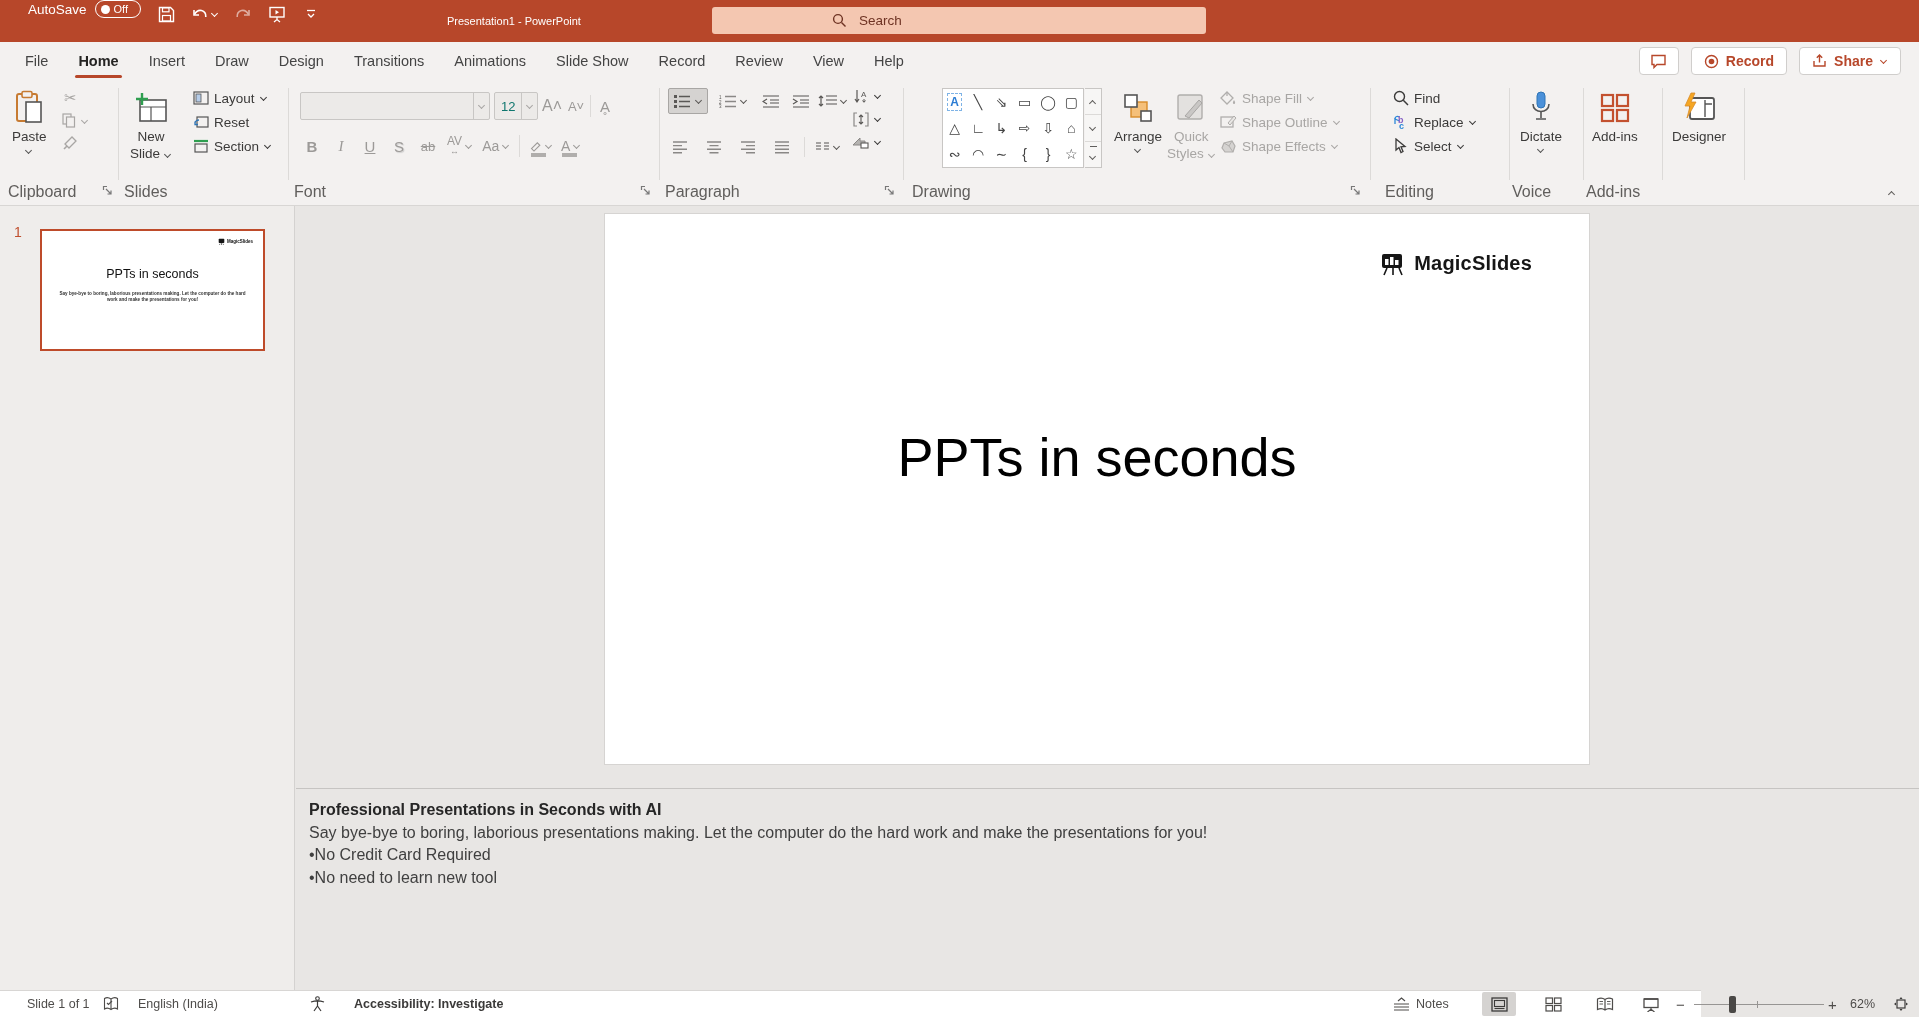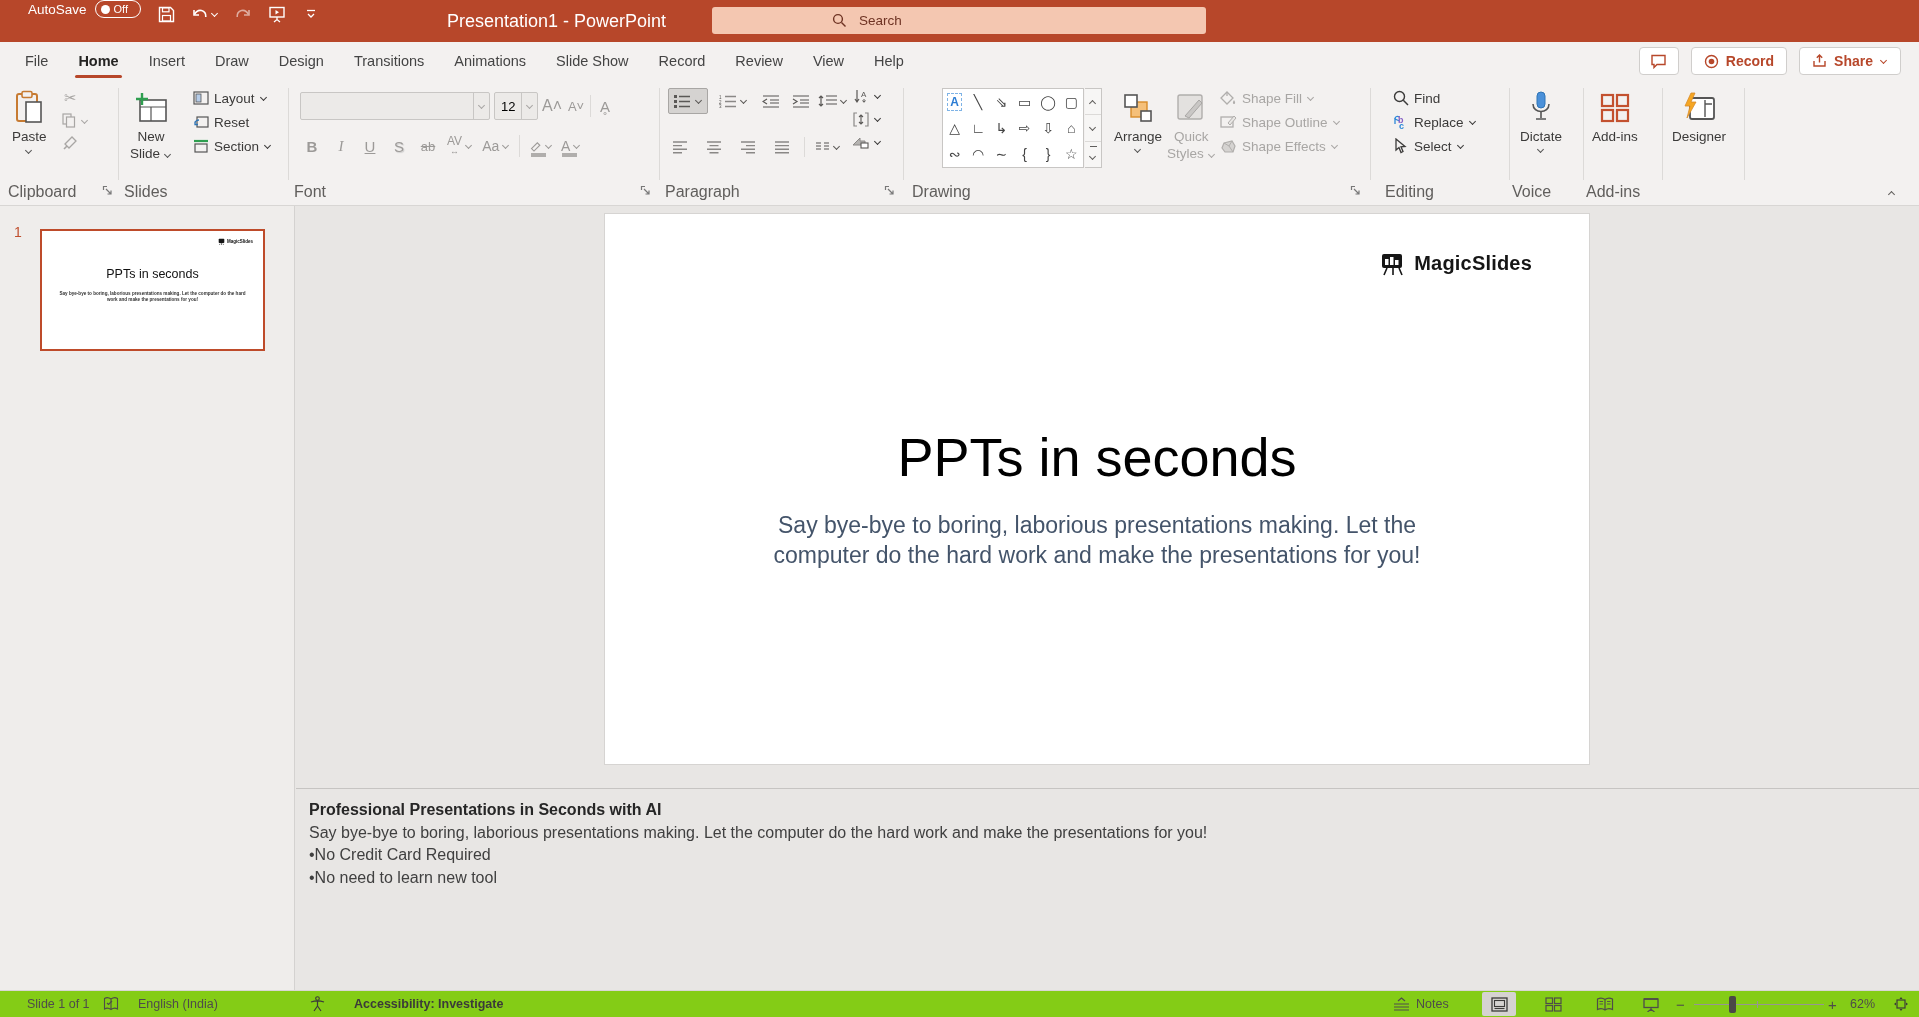--- a/index.html
+++ b/index.html
@@ -8,21 +8,21 @@
   .abs { position:absolute; }
 
   
   .titlebar { position:absolute; left:0; top:0; width:1919px; height:42px; background:#B7472A; color:#fff; }
   .tb-left { position:absolute; left:28px; top:0; height:42px; display:flex; align-items:flex-start; gap:14px; }
   .autosave { display:flex; align-items:center; gap:8px; font-size:13.5px; }
   .as-pill { width:46px; height:18px; border:1.5px solid #fff; border-radius:9px; display:flex; align-items:center; padding:0 5px; gap:4px; cursor:pointer; }
   .as-knob { width:9px; height:9px; border-radius:50%; background:#fff; }
   .as-off { font-size:11px; color:#fff; }
   .qa-btn { display:flex; align-items:center; justify-content:center; width:24px; height:28px; cursor:pointer; }
-  .tb-title { position:absolute; left:447px; top:0; height:50px; line-height:42px; font-size:18px; color:#fff; white-space:nowrap; }
+  .tb-title { position:absolute; left:447px; top:0; height:50px; line-height:42px; font-size:11px; color:#fff; white-space:nowrap; }
   .searchbox { position:absolute; left:712px; top:7px; width:494px; height:27px; background:#F4C7B1; border-radius:3px; display:flex; align-items:center; padding-left:120px; gap:12px; color:#6E3323; cursor:text; }
   .searchbox .stext { font-size:13.5px; }
   .tb-right { position:absolute; left:1578px; top:0; height:42px; display:flex; align-items:center; }
   .tb-user { font-size:13px; margin-right:14px; }
   .avatar { width:28px; height:28px; border-radius:50%; background:#464684; color:#fff; font-size:11px; display:flex; align-items:center; justify-content:center; margin-right:22px; }
   .winbtn { width:46px; height:42px; display:flex; align-items:center; justify-content:center; cursor:pointer; }
 
   
   .tabrow { position:absolute; left:0; top:42px; width:1919px; height:38px; background:#F3F1F0; }
   .tabs { position:absolute; left:10px; top:0; height:38px; display:flex; }
@@ -80,21 +80,21 @@
   .slide { position:absolute; left:308px; top:7px; width:986px; height:552px; background:#fff; border:1px solid #D6D4D2; }
   .s-logo { position:absolute; right:57px; top:36px; display:flex; align-items:center; gap:8px; cursor:default; }
   .s-logo .sl-text { font-size:20px; font-weight:700; color:#161616; letter-spacing:0.2px; }
   .s-title { position:absolute; left:0; right:0; top:212px; text-align:center; font-size:54px; font-weight:300; color:#000; cursor:text; }
   .s-sub { position:absolute; left:0; right:0; top:296px; text-align:center; font-size:23px; line-height:30px; color:#44546A; cursor:text; }
   .notes { position:absolute; left:0; top:582px; width:1623px; bottom:0; border-top:1px solid #C6C4C2; background:#E8E6E4; }
   .notes-inner { position:absolute; left:13px; top:10px; right:20px; font-size:16px; line-height:22.5px; color:#404040; cursor:text; }
   .notes-inner .nh { font-weight:700; color:#262626; }
 
   
-  .statusbar { position:absolute; left:0; top:990px; width:1919px; height:27px; background:#84cc16; border-top:1px solid #D8D6D4; font-size:12.5px; color:#4E4C4A; }
+  .statusbar { position:absolute; left:0; top:990px; width:1701px; height:27px; background:#ffffff; border-top:1px solid #D8D6D4; font-size:12.5px; color:#4E4C4A; }
   .sb-item { position:absolute; top:0; height:26px; display:flex; align-items:center; gap:6px; cursor:pointer; white-space:nowrap; }
   .viewbtn { position:absolute; top:1px; width:34px; height:24px; display:flex; align-items:center; justify-content:center; cursor:pointer; border-radius:2px; }
   .viewbtn.active { background:#D5D3D1; }
   .ztrack { position:absolute; left:1694px; top:13px; width:130px; height:1px; background:#979593; }
   .ztick { position:absolute; left:1757px; top:10px; width:1px; height:7px; background:#979593; }
   .zhandle { position:absolute; left:1729px; top:5px; width:7px; height:17px; background:#4A4846; border-radius:2px; cursor:pointer; }
   svg { display:block; }
 </style>
 </head>
 <body>
@@ -287,21 +287,21 @@
   <div class="glabel" style="left:124px; width:156px;">Slides</div>
   <div class="gdiv" style="left:288px;"></div>
 
   <div class="abs" style="left:300px; top:12px; display:flex; gap:4px; align-items:center;">
     <span class="combo" style="width:190px;">
         <span class="cchv">
           <span class="chv"></span>
         </span>
       </span>
     <span class="combo" style="width:44px;">
-        <span style="color:#000000;padding-left:6px;font-size:13px;">12</span>
+        <span style="color:#0f766e;padding-left:6px;font-size:13px;">12</span>
         <span class="cchv">
           <span class="chv"></span>
         </span>
       </span>
     <span class="fbtn" style="font-size:16px;">A˄</span>
     <span class="fbtn" style="font-size:13px;">A˅</span>
     <span style="width:1px;height:22px;background:#DCDAD8;"></span>
     <span class="fbtn" style="font-size:15px;">Ḁ</span>
   </div>
   <div class="abs" style="left:302px; top:54px; display:flex; gap:9px; align-items:center;">
@@ -650,24 +650,20 @@
             <rect x="2" y="4" width="20" height="14" rx="2" fill="#161616"></rect>
             <rect x="5" y="9" width="3.5" height="6" fill="#fff"></rect>
             <rect x="10" y="7" width="3.5" height="8" fill="#fff"></rect>
             <rect x="15" y="10" width="3.5" height="5" fill="#fff"></rect>
             <path d="M7 18 L4 25 M19 18 L22 25 M13 18 v7" stroke="#161616" stroke-width="1.6"></path>
           </svg>
       </span>
       <span class="sl-text">MagicSlides</span>
     </div>
     <div class="s-title">PPTs in seconds</div>
-    <div class="s-sub">
-      <span>Say bye-bye to boring, laborious presentations making. Let the</span><br>
-      <span>computer do the hard work and make the presentations for you!</span>
-    </div>
   </div>
 
   <div class="notes">
     <div class="notes-inner">
       <div class="nh">Professional Presentations in Seconds with AI</div>
       <div>Say bye-bye to boring, laborious presentations making. Let the computer do the hard work and make the presentations for you!</div>
       <div>•No Credit Card Required</div>
       <div>•No need to learn new tool</div>
     </div>
   </div>

